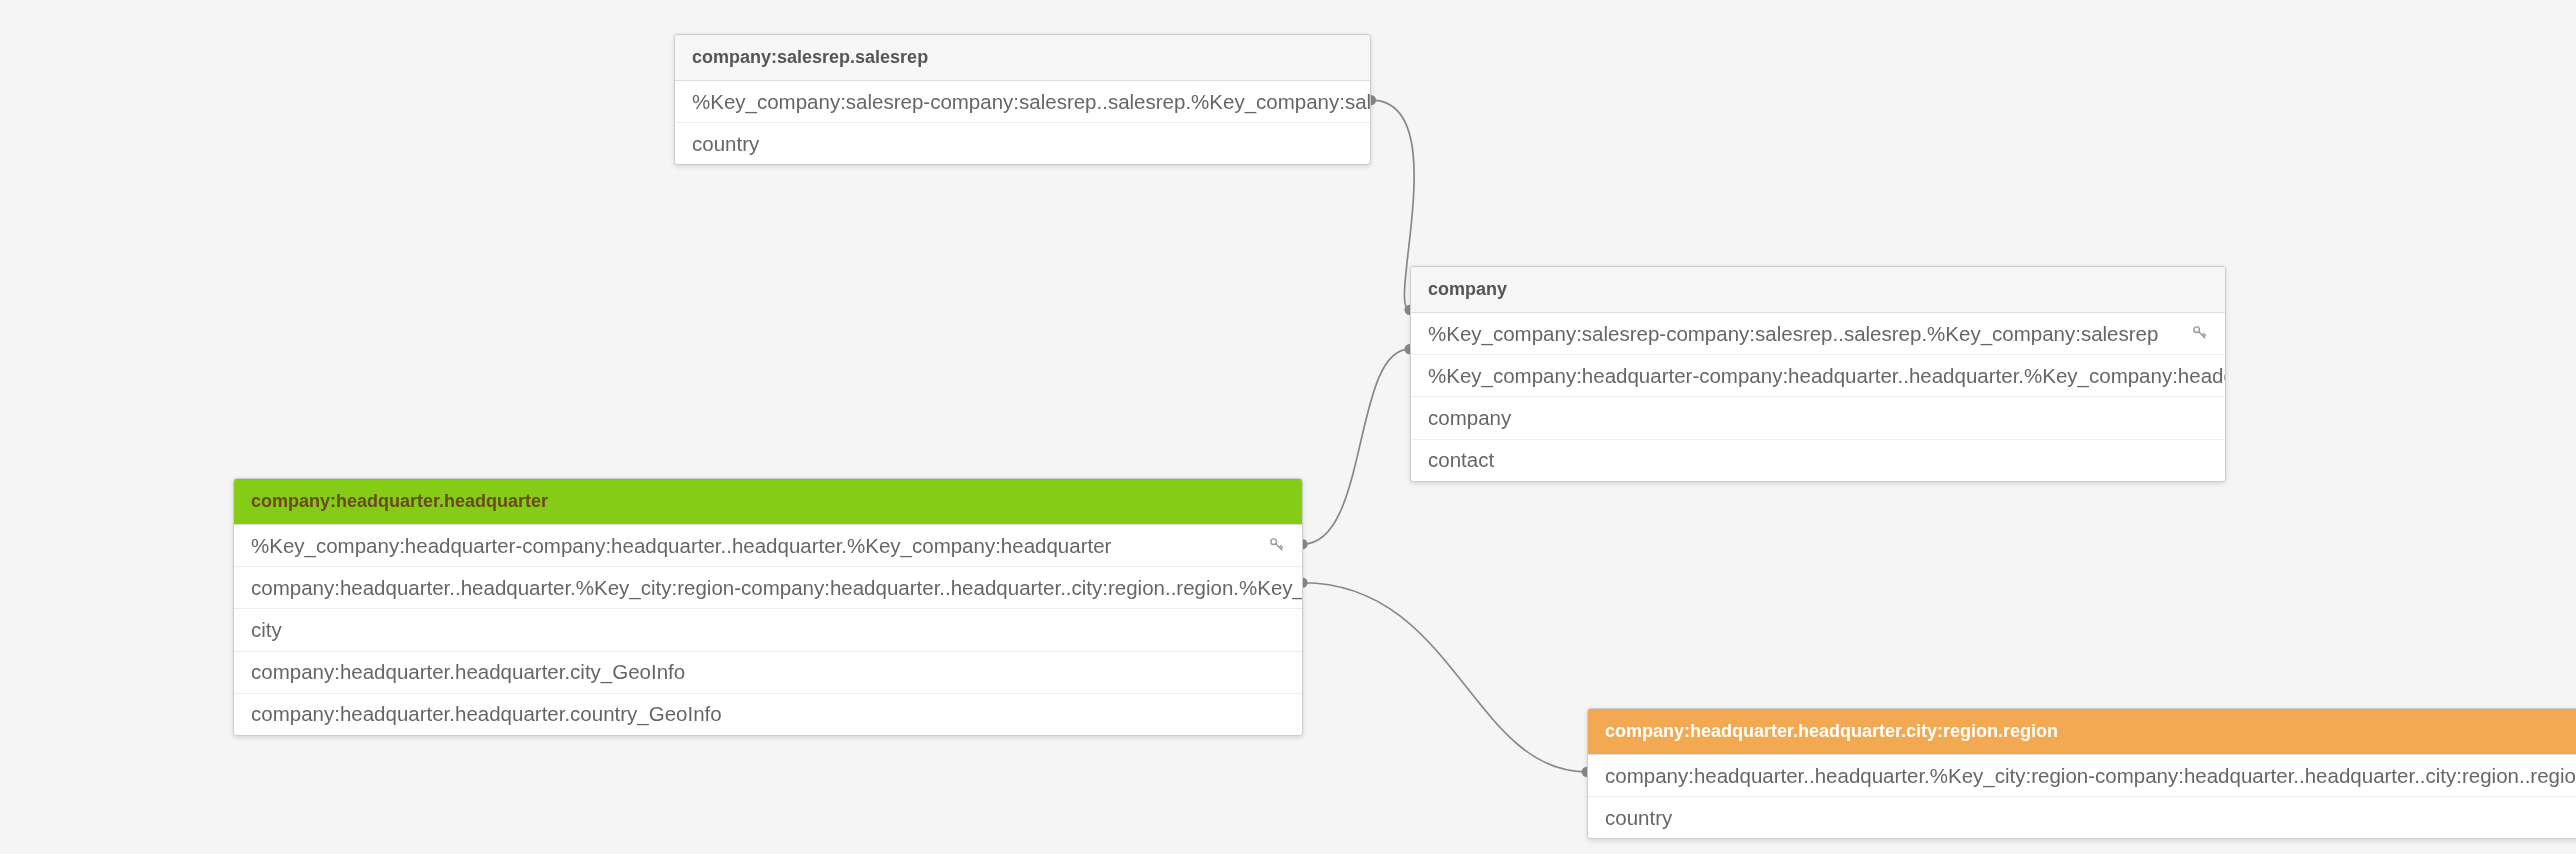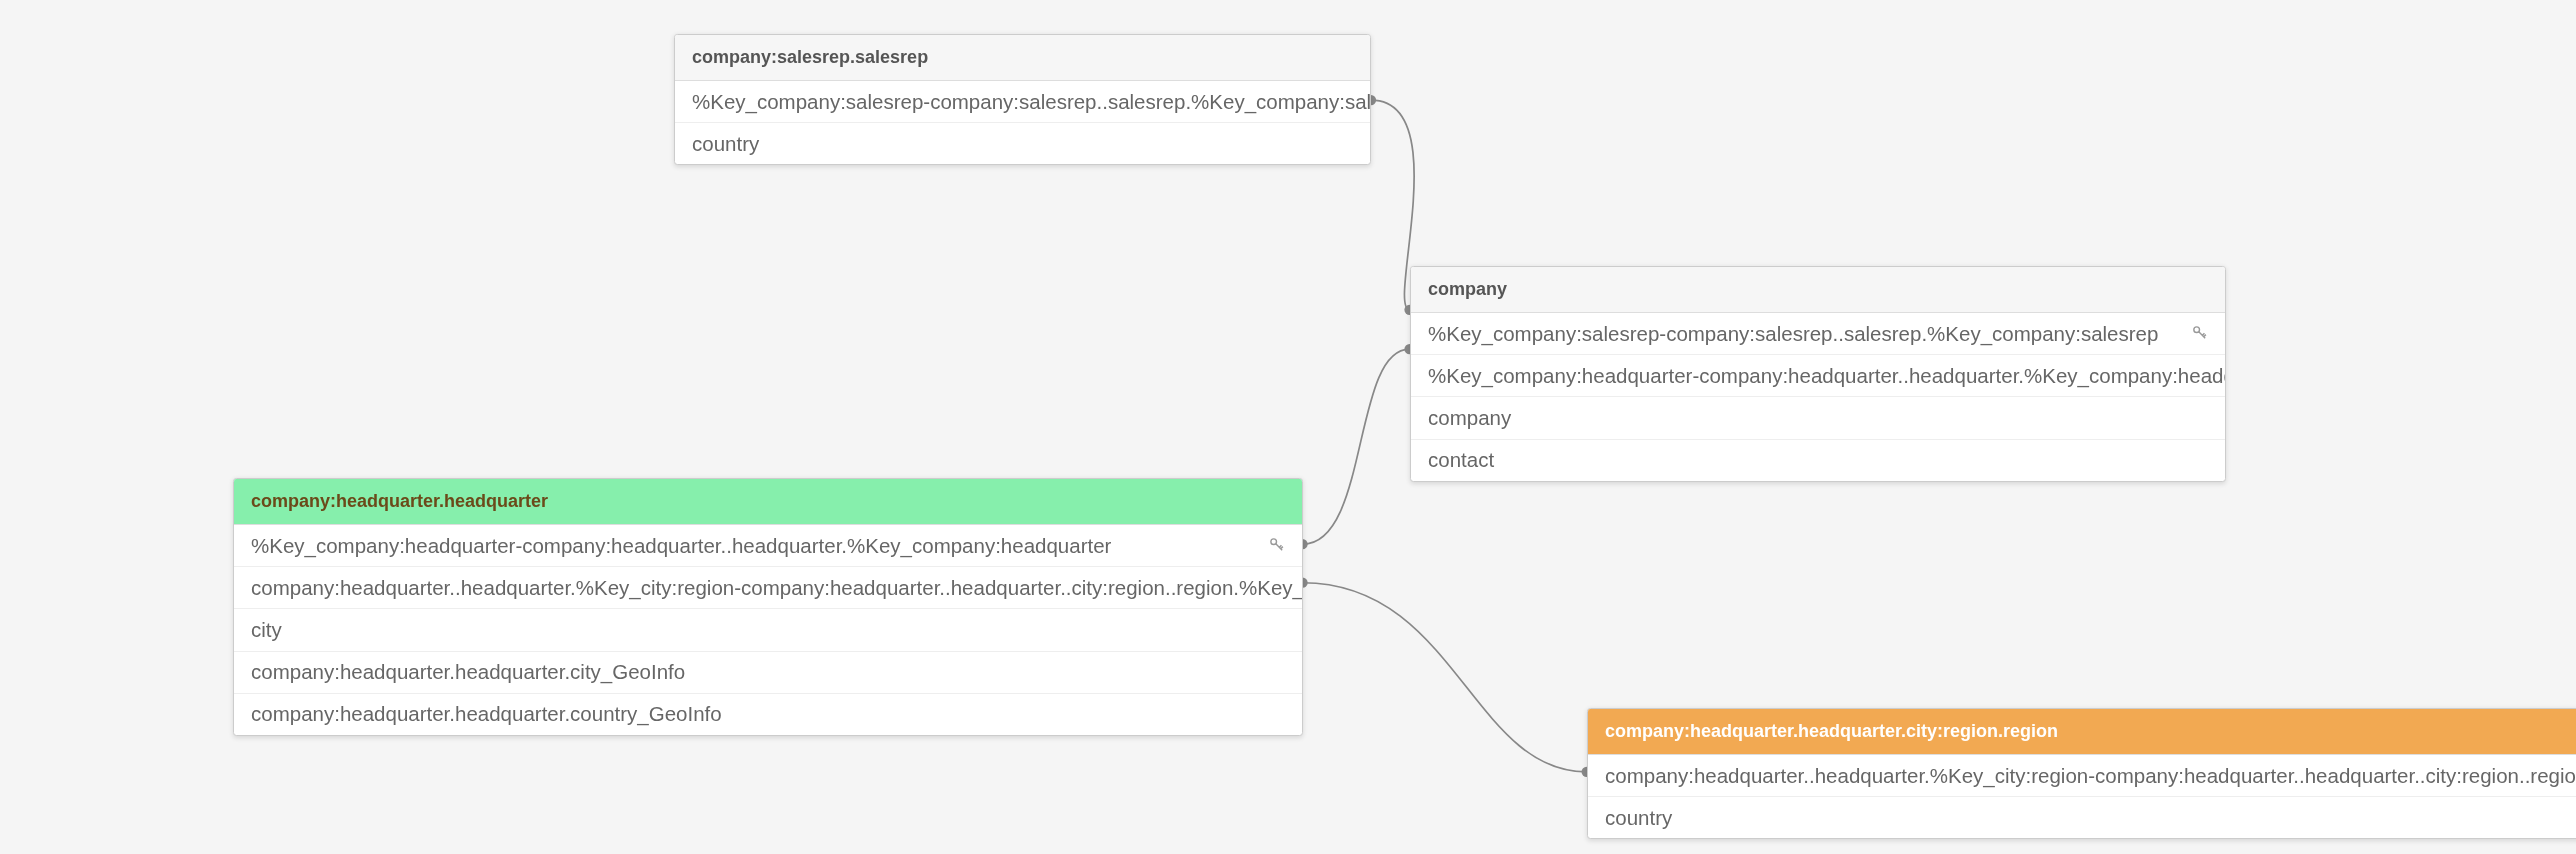--- a/index.html
+++ b/index.html
@@ -33,21 +33,21 @@
     }
     .entity-header {
       padding: 12px 17px;
       font-weight: 600;
       font-size: 18px;
       color: #555;
       background: #f6f6f6;
       border-bottom: 0.9px solid #ddd;
     }
     .entity.selected-primary .entity-header {
-      background: #86efac;
+      background: #84cc16;
       color: #6b4a1a;
     }
     .entity.selected-secondary .entity-header {
       background: #f2a952;
       color: #fff;
     }
     .entity-row {
       padding: 8.6px 17px;
       font-size: 20.5px;
       color: #666;

